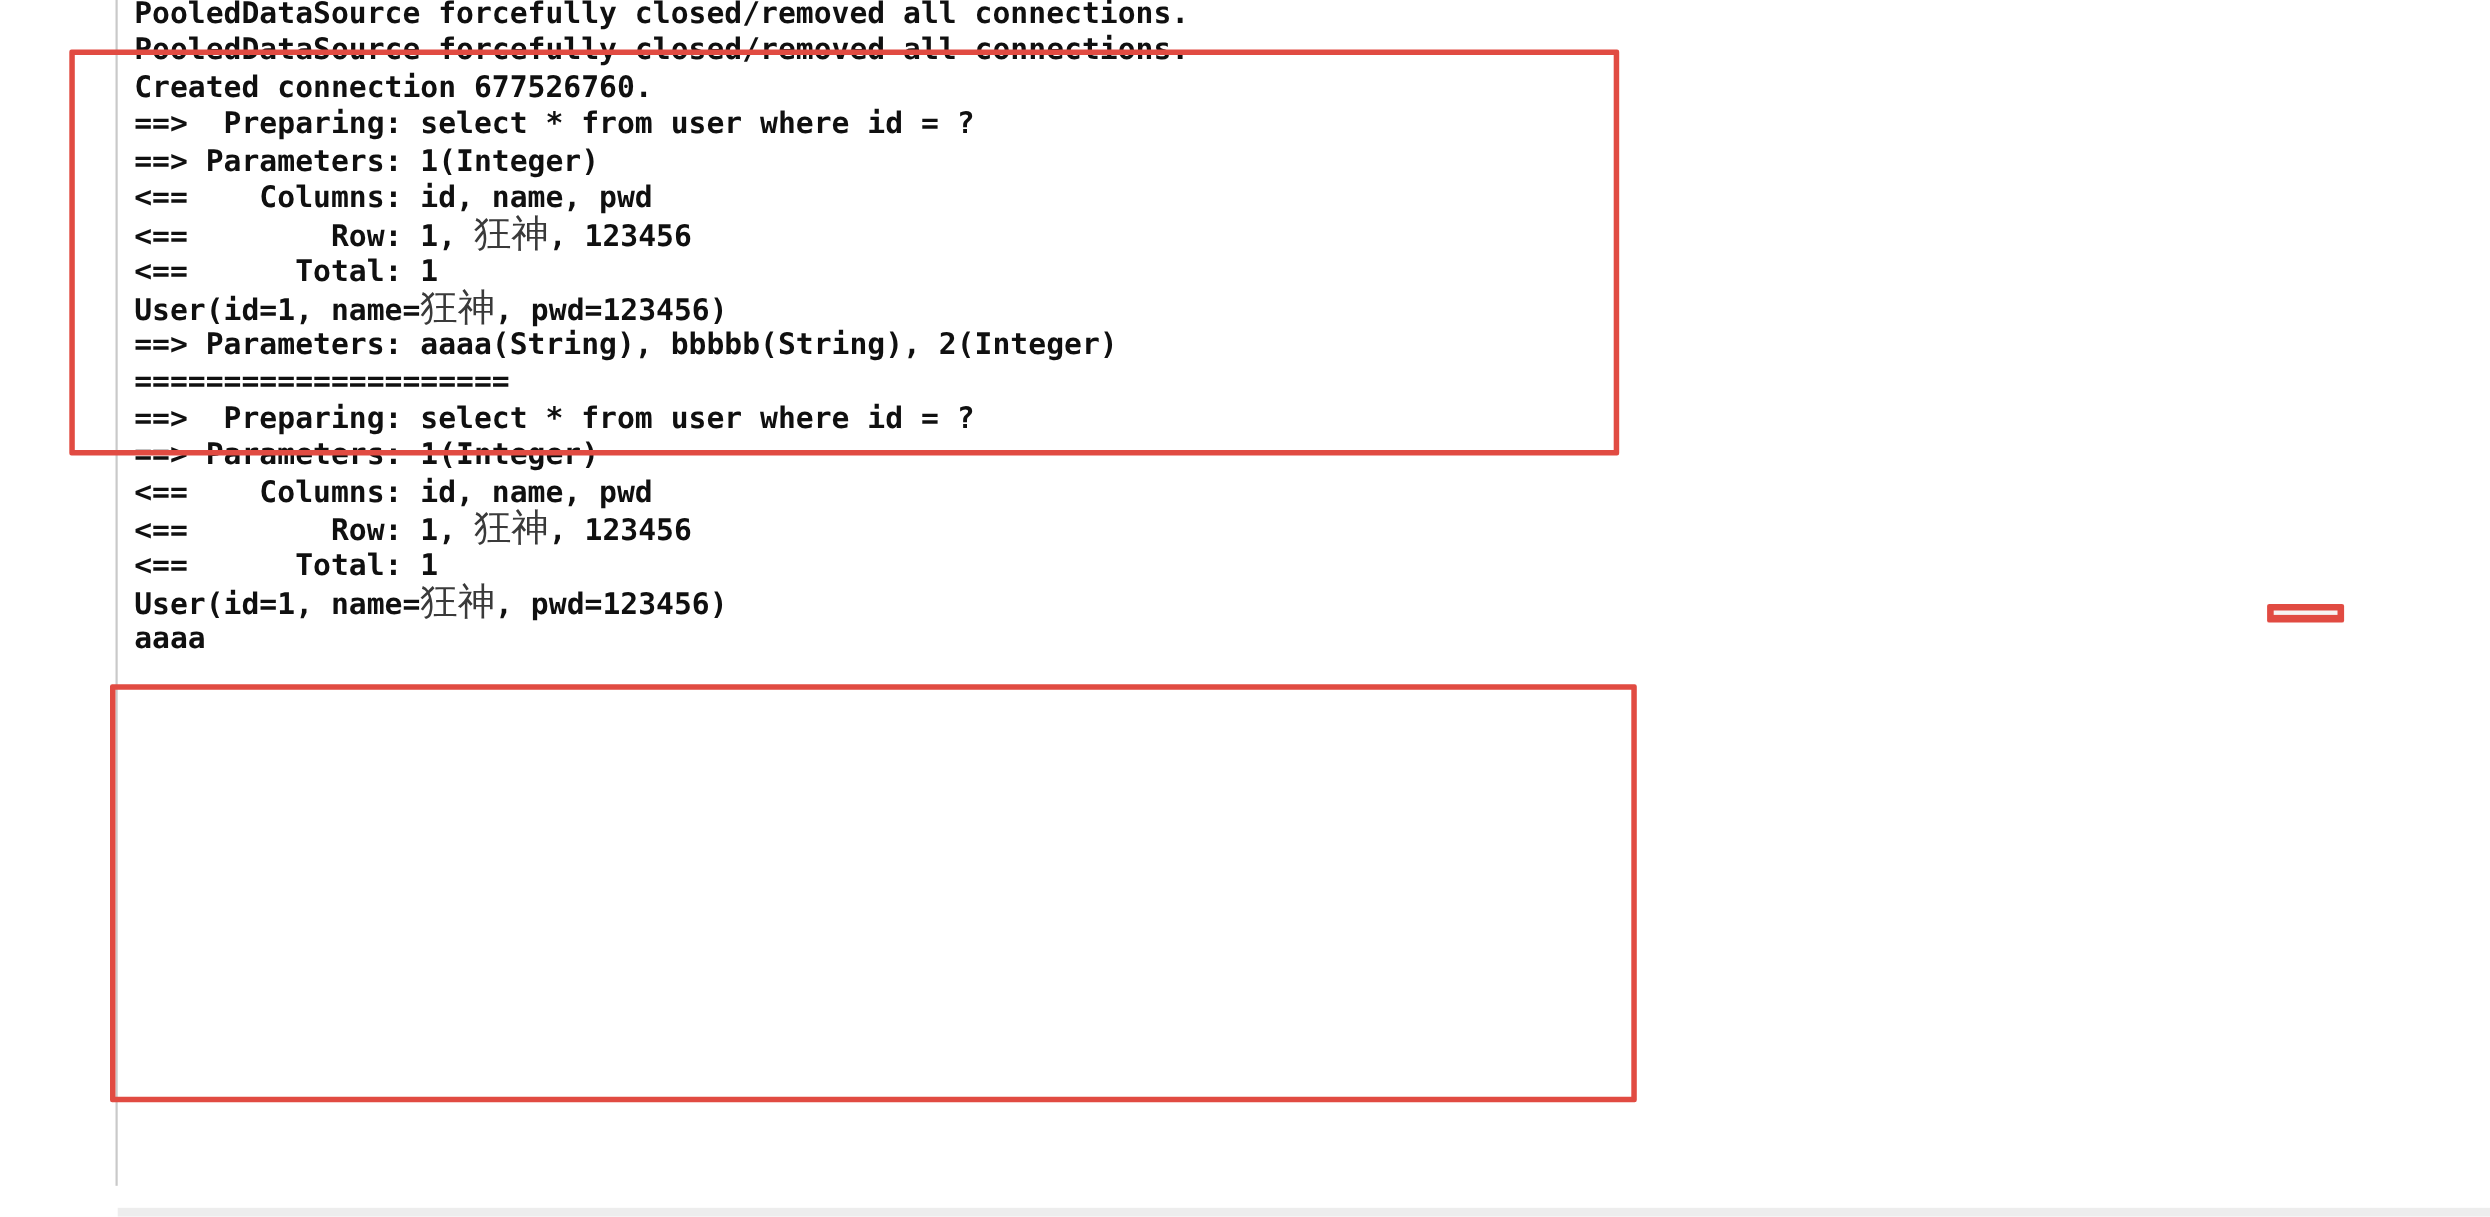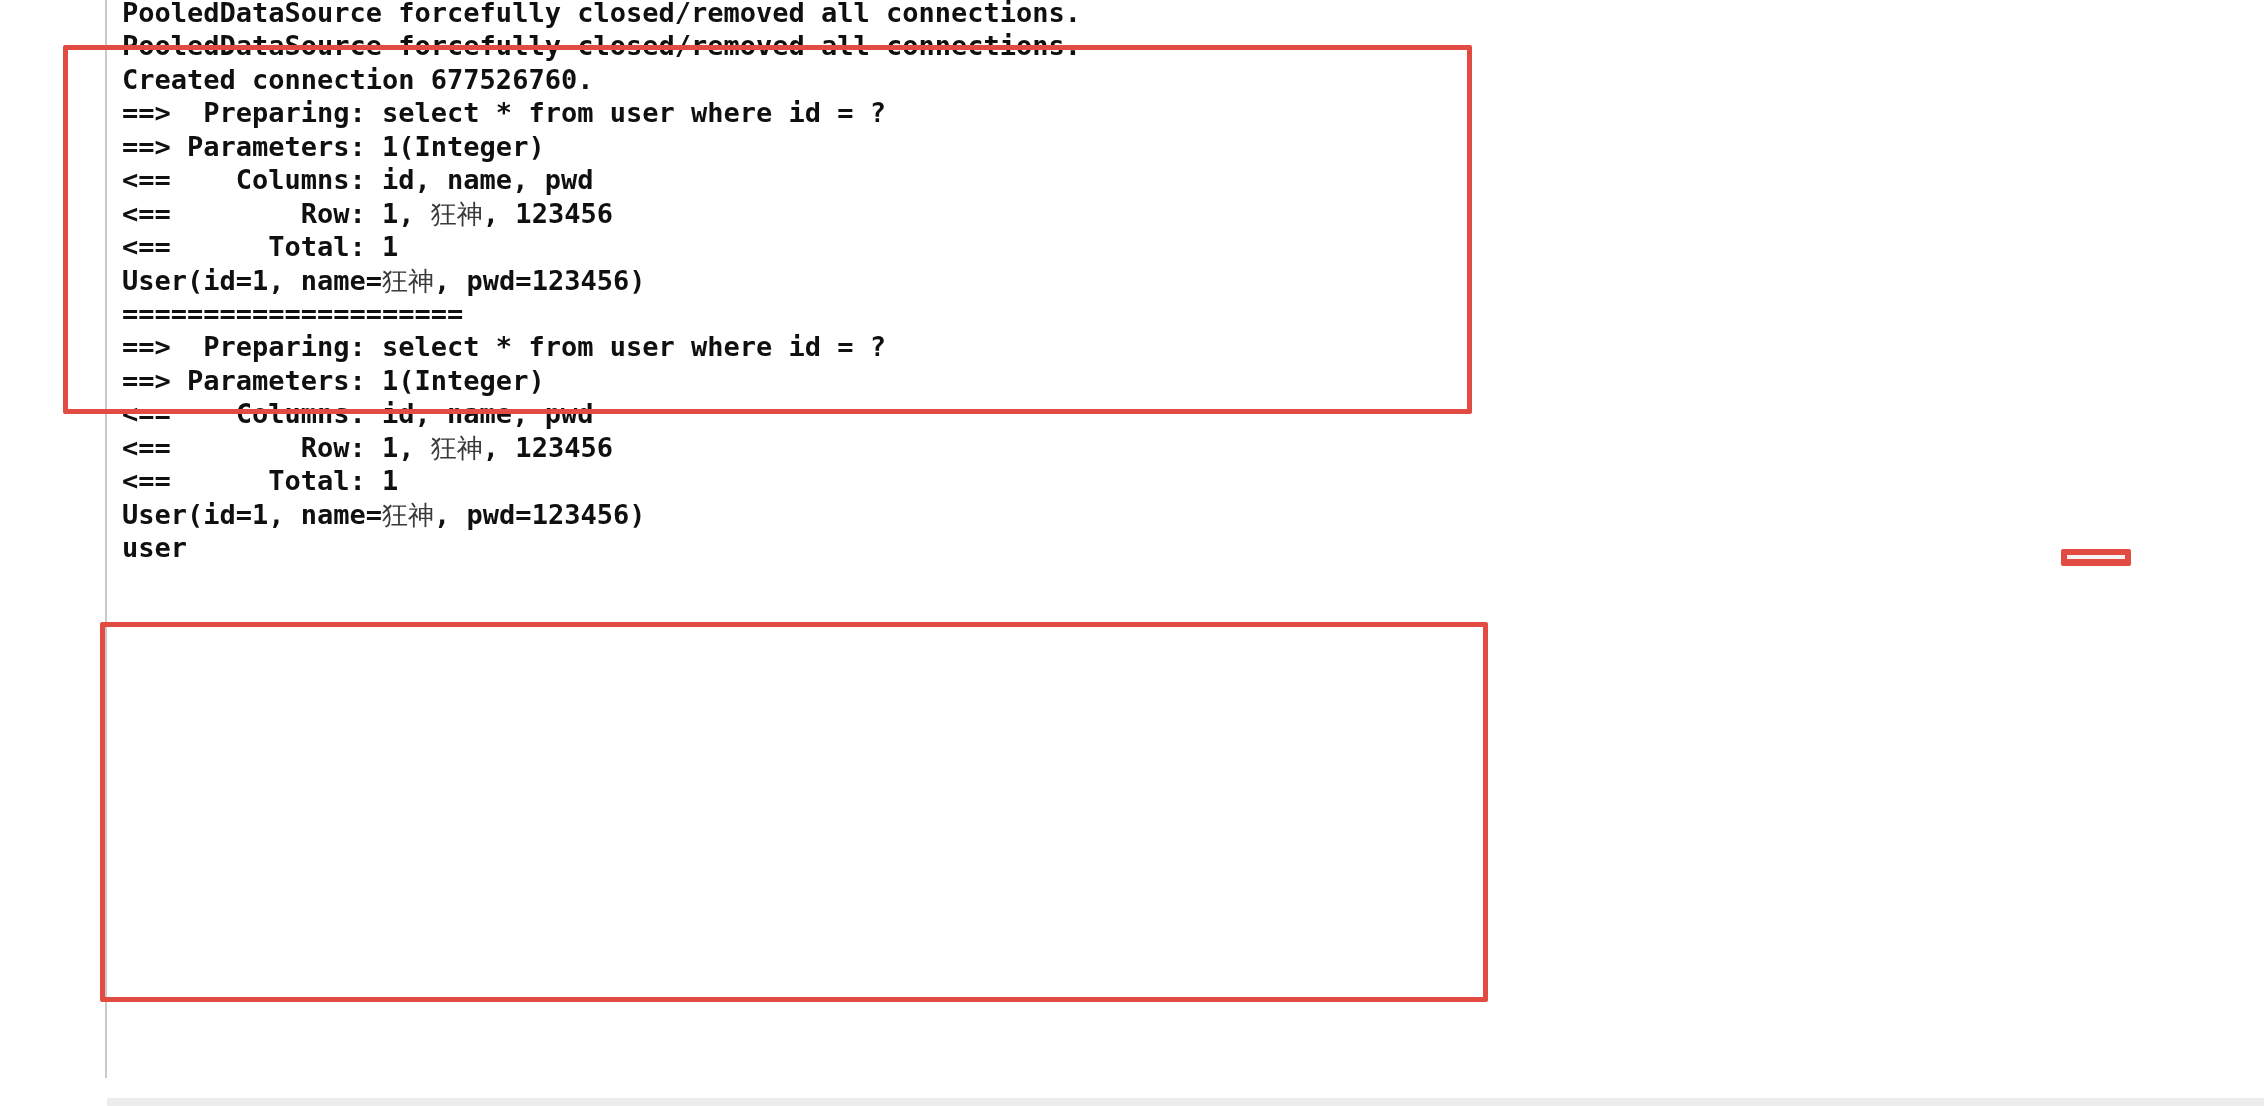--- a/index.html
+++ b/index.html
@@ -49,21 +49,21 @@
     font-weight: 700;
     color: #121212;
     white-space: pre;
     letter-spacing: 0px;
     color: #101010;
   }
   .log-line .cjk {
     font-family: "DejaVu Sans", "Liberation Sans", sans-serif;
     font-weight: 400;
     color: #3a3a3a;
-    font-size: 26px;
+    font-size: 34px;
   }
 
   
   .annotation-box {
     position: absolute;
     border: 5px solid #e14b42;
     border-radius: 2px;
     box-sizing: border-box;
     background: transparent;
     pointer-events: none;
@@ -122,28 +122,29 @@
   <div id="log-lines">
       <div class="log-line"><span>PooledDataSource forcefully closed/removed all connections.</span></div>
       <div class="log-line"><span>PooledDataSource forcefully closed/removed all connections.</span></div>
       <div class="log-line"><span>Created connection 677526760.</span></div>
       <div class="log-line"><span>==&gt;  Preparing: select * from user where id = ?</span></div>
       <div class="log-line"><span>==&gt; Parameters: 1(Integer)</span></div>
       <div class="log-line"><span>&lt;==    Columns: id, name, pwd</span></div>
       <div class="log-line"><span>&lt;==        Row: 1, </span><span class="cjk">狂神</span><span>, 123456</span></div>
       <div class="log-line"><span>&lt;==      Total: 1</span></div>
       <div class="log-line"><span>User(id=1, name=</span><span class="cjk">狂神</span><span>, pwd=123456)</span></div>
+      <div class="log-line"><span>==&gt; Parameters: aaaa(String), bbbbb(String), 2(Integer)</span></div>
       <div class="log-line"><span>=====================</span></div>
       <div class="log-line"><span>==&gt;  Preparing: select * from user where id = ?</span></div>
       <div class="log-line"><span>==&gt; Parameters: 1(Integer)</span></div>
       <div class="log-line"><span>&lt;==    Columns: id, name, pwd</span></div>
       <div class="log-line"><span>&lt;==        Row: 1, </span><span class="cjk">狂神</span><span>, 123456</span></div>
       <div class="log-line"><span>&lt;==      Total: 1</span></div>
       <div class="log-line"><span>User(id=1, name=</span><span class="cjk">狂神</span><span>, pwd=123456)</span></div>
-      <div class="log-line"><span>user</span></div>
+      <div class="log-line"><span>aaaa</span></div>
     </div>
 
   <div class="annotation-box" id="annotation-box-1"></div>
 
   <div class="annotation-box" id="annotation-box-2"></div>
 
   <div id="annotation-marker"></div>
 
   <div id="bottom-strip"></div>
 

